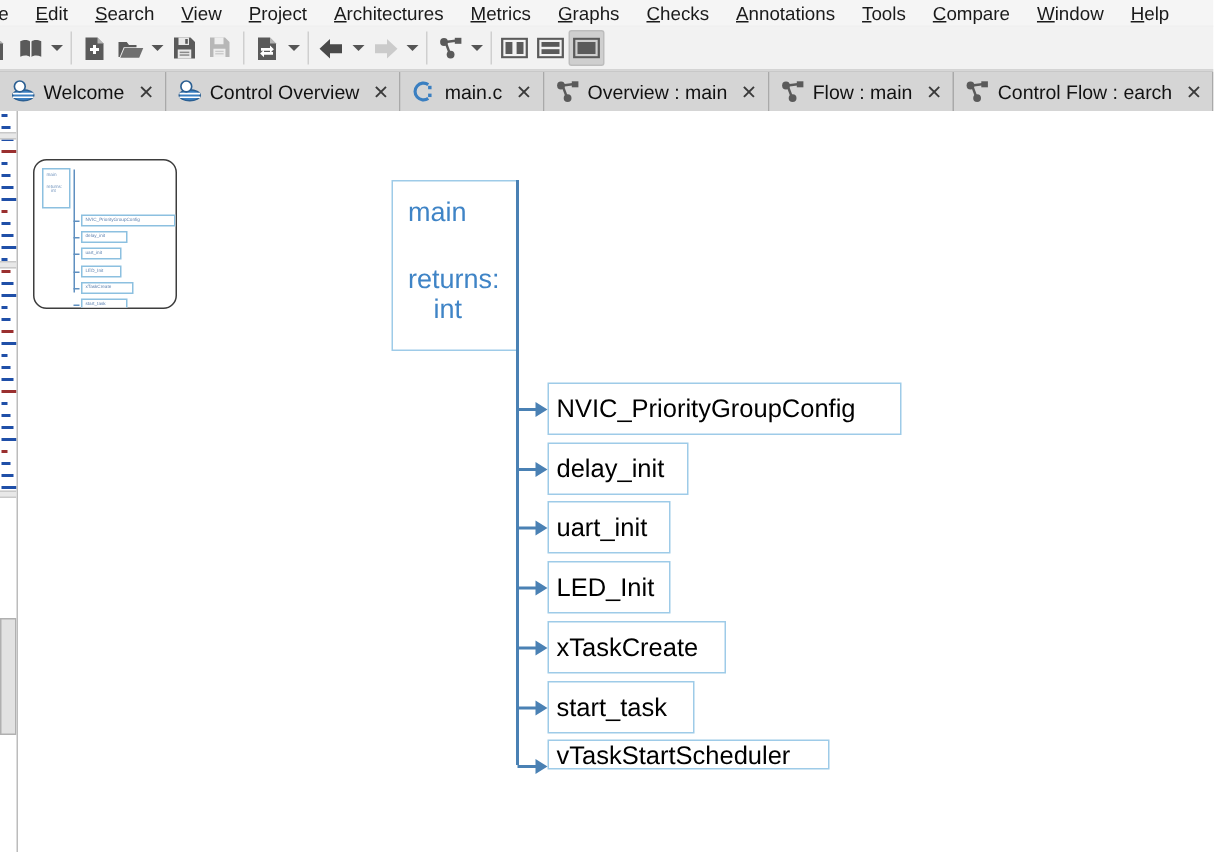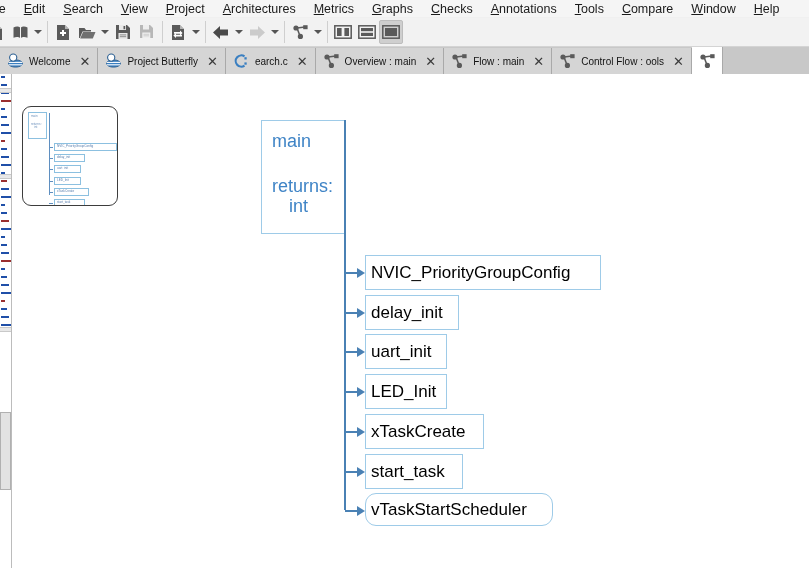--- a/index.html
+++ b/index.html
@@ -124,21 +124,21 @@
     white-space: nowrap;
     cursor: default;
     gap: 6px;
   }
   .tab.active {
     background: #ffffff;
     height: 27px;
     border-right: 1px solid #a9a9a9;
   }
   .tab-label {
-    font-size: 10px;
+    font-size: 13px;
     color: #121212;
   }
   .tab-close {
     font-size: 13px;
     color: #3a3a3a;
     margin-left: 3px;
     line-height: 1;
     cursor: default;
   }
   .tab-ico { width: 16px; height: 16px; flex: 0 0 16px; }
@@ -473,30 +473,30 @@
         <span class="tab-close">✕</span>
       </div>
       <div class="tab">
         <span class="tab-ico"><svg width="17" height="16" viewBox="0 0 17 16">
             <ellipse cx="8.5" cy="10.5" rx="7" ry="3.6" fill="#3a7fc1"></ellipse>
             <ellipse cx="8.5" cy="10.5" rx="7" ry="3.6" fill="none" stroke="#2b5f92" stroke-width="1"></ellipse>
             <line x1="1.6" y1="9.4" x2="15.4" y2="9.4" stroke="#fff" stroke-width="1.1"></line>
             <line x1="1.6" y1="11.8" x2="15.4" y2="11.8" stroke="#fff" stroke-width="1.1"></line>
             <circle cx="6.2" cy="4.6" r="3.6" fill="#ffffff" stroke="#2b5f92" stroke-width="1.1"></circle>
           </svg></span>
-        <span class="tab-label">Project Butterfly</span>
+        <span class="tab-label">Control Overview</span>
         <span class="tab-close">✕</span>
       </div>
       <div class="tab">
         <span class="tab-ico"><svg width="16" height="16" viewBox="0 0 16 16">
             <path d="M11.5 3.4 A5.6 5.6 0 1 0 11.5 12.6" fill="none" stroke="#3a7fc1" stroke-width="2.1"></path>
             <rect x="11.4" y="4.2" width="2.3" height="2.3" fill="#3a7fc1"></rect>
             <rect x="11.4" y="9.4" width="2.3" height="2.3" fill="#3a7fc1"></rect>
           </svg></span>
-        <span class="tab-label">earch.c</span>
+        <span class="tab-label">main.c</span>
         <span class="tab-close">✕</span>
       </div>
       <div class="tab">
         <span class="tab-ico"><svg width="17" height="16" viewBox="0 0 17 16">
             <line x1="5" y1="4" x2="13" y2="3" stroke="#5a5a5a" stroke-width="1.6"></line>
             <line x1="5" y1="4" x2="8" y2="12" stroke="#5a5a5a" stroke-width="1.6"></line>
             <circle cx="4" cy="4" r="2.6" fill="#5a5a5a"></circle>
             <rect x="11.2" y="1.2" width="4.4" height="4" fill="#5a5a5a"></rect>
             <circle cx="8.4" cy="12.4" r="2.6" fill="#5a5a5a"></circle>
           </svg></span>
@@ -515,21 +515,21 @@
         <span class="tab-close">✕</span>
       </div>
       <div class="tab">
         <span class="tab-ico"><svg width="17" height="16" viewBox="0 0 17 16">
             <line x1="5" y1="4" x2="13" y2="3" stroke="#5a5a5a" stroke-width="1.6"></line>
             <line x1="5" y1="4" x2="8" y2="12" stroke="#5a5a5a" stroke-width="1.6"></line>
             <circle cx="4" cy="4" r="2.6" fill="#5a5a5a"></circle>
             <rect x="11.2" y="1.2" width="4.4" height="4" fill="#5a5a5a"></rect>
             <circle cx="8.4" cy="12.4" r="2.6" fill="#5a5a5a"></circle>
           </svg></span>
-        <span class="tab-label">Control Flow : ools</span>
+        <span class="tab-label">Control Flow : earch</span>
         <span class="tab-close">✕</span>
       </div>
       <div class="tab active">
         <span class="tab-ico"><svg width="17" height="16" viewBox="0 0 17 16">
             <line x1="5" y1="4" x2="13" y2="3" stroke="#5a5a5a" stroke-width="1.6"></line>
             <line x1="5" y1="4" x2="8" y2="12" stroke="#5a5a5a" stroke-width="1.6"></line>
             <circle cx="4" cy="4" r="2.6" fill="#5a5a5a"></circle>
             <rect x="11.2" y="1.2" width="4.4" height="4" fill="#5a5a5a"></rect>
             <circle cx="8.4" cy="12.4" r="2.6" fill="#5a5a5a"></circle>
           </svg></span>
@@ -620,19 +620,19 @@
         <div class="arrowhead" style="left: 345px; top: 272.5px;"></div>
         <div class="node node-callee" style="left: 353px; top: 300px; width: 82px; height: 35px;">LED_Init</div>
         <div class="spur" style="left: 333px; top: 316.5px; width: 13px;"></div>
         <div class="arrowhead" style="left: 345px; top: 312.5px;"></div>
         <div class="node node-callee" style="left: 353px; top: 340px; width: 119px; height: 35px;">xTaskCreate</div>
         <div class="spur" style="left: 333px; top: 356.5px; width: 13px;"></div>
         <div class="arrowhead" style="left: 345px; top: 352.5px;"></div>
         <div class="node node-callee" style="left: 353px; top: 380px; width: 98px; height: 35px;">start_task</div>
         <div class="spur" style="left: 333px; top: 396.5px; width: 13px;"></div>
         <div class="arrowhead" style="left: 345px; top: 392.5px;"></div>
-        <div class="node node-callee" style="left: 353px; top: 419px; width: 188px; height: 33px; border-radius: 11px;">vTaskStartScheduler</div>
+        <div class="node node-callee" style="left: 353px; top: 419px; width: 188px; height: 20px;">vTaskStartScheduler</div>
         <div class="spur" style="left: 333px; top: 435.5px; width: 13px;"></div>
         <div class="arrowhead" style="left: 345px; top: 431.5px;"></div>
       </div>
   </div>
 
 </div>
 
 </body></html>

